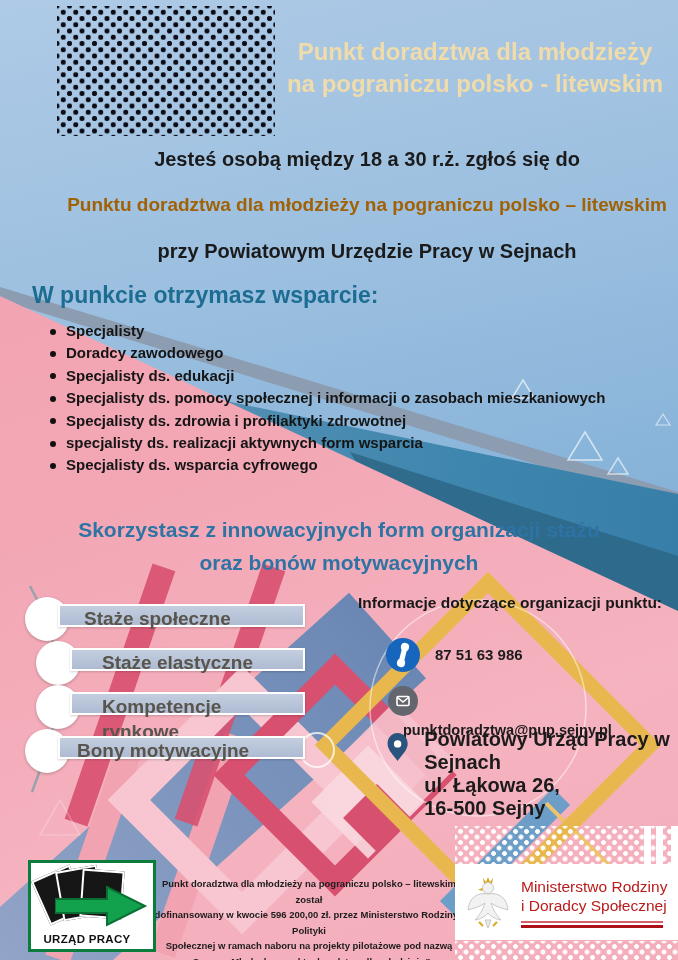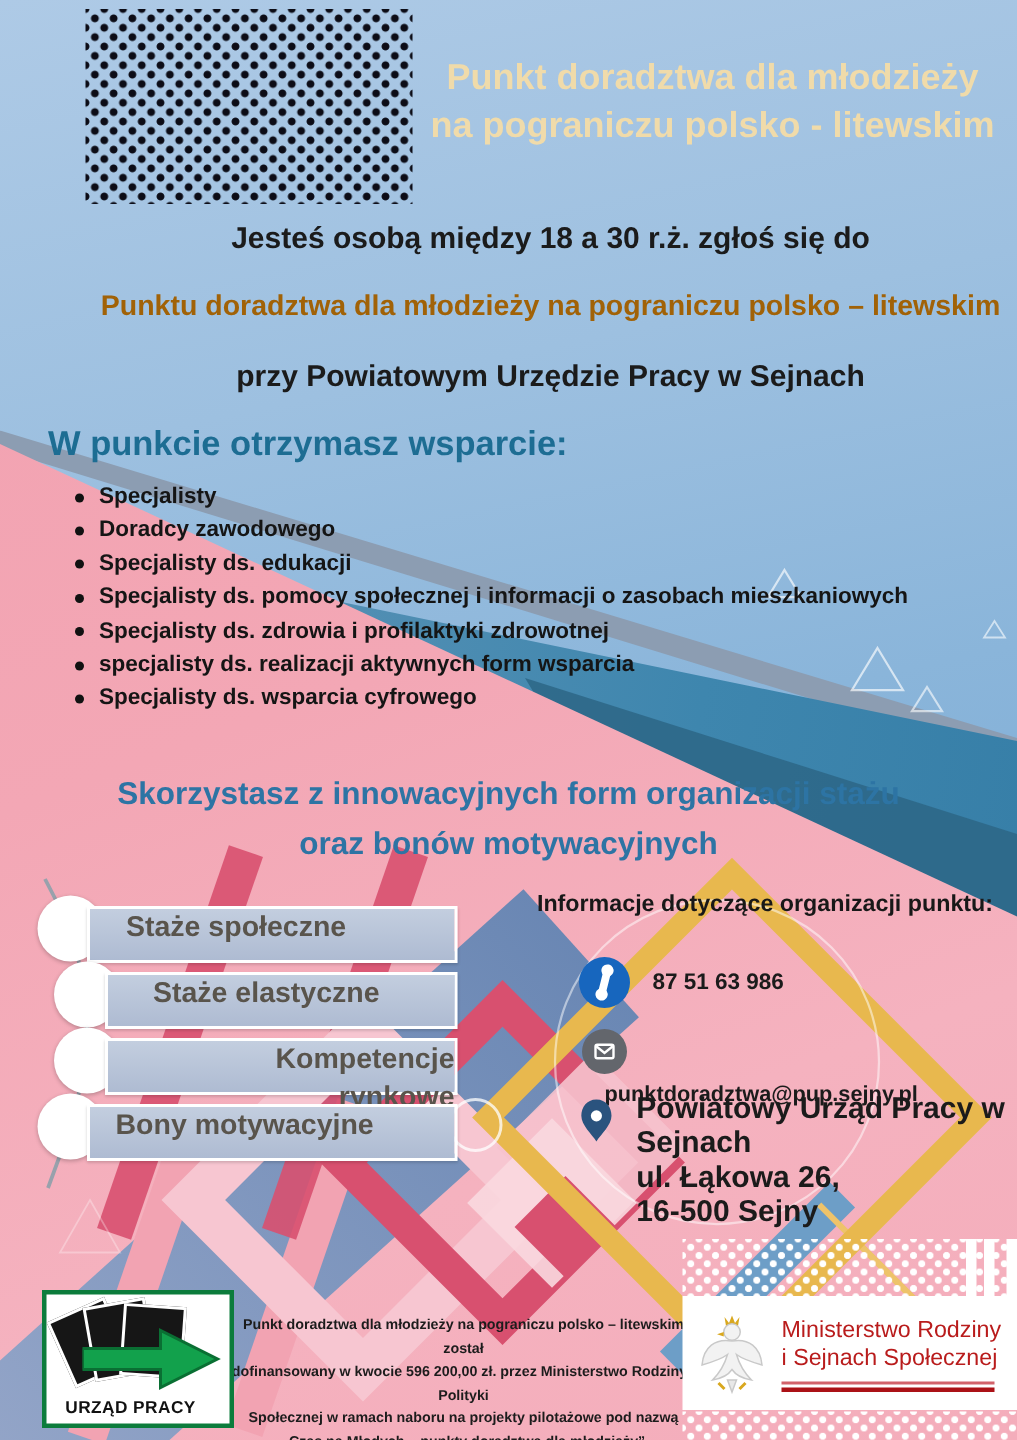--- a/index.html
+++ b/index.html
@@ -45,29 +45,29 @@
   .support-list li::before{content:"";position:absolute;left:4px;top:8.5px;width:6px;height:6px;border-radius:50%;background:#111;}
   .benefit{left:0;width:678px;text-align:center;color:#2d74a4;font-weight:bold;font-size:21px;z-index:6;}
   .benefit-1{top:518px;}
   .benefit-2{top:551px;}
 
   
   .offers{left:0;top:0;width:678px;height:960px;z-index:5;pointer-events:none;}
   .offer-row{position:absolute;inset:0;}
   .offer-circle{position:absolute;width:44px;height:44px;border-radius:50%;background:#fff;
     box-shadow:0 1px 3px rgba(0,0,0,.25);}
-  .offer-bar{position:absolute;height:38px;background:linear-gradient(#c3cedf,#aebbd2);
+  .offer-bar{position:absolute;height:23px;background:linear-gradient(#c3cedf,#aebbd2);
     border:2px solid #fff;box-sizing:border-box;box-shadow:0 1px 2px rgba(0,0,0,.18);
     font-size:19px;font-weight:bold;color:#59544c;line-height:25px;}
   .offer-row:nth-child(1) .offer-circle{left:25px;top:597px;}
   .offer-row:nth-child(1) .offer-bar{left:58px;top:604px;width:247px;padding-left:24px;}
   .offer-row:nth-child(2) .offer-circle{left:36px;top:641px;}
   .offer-row:nth-child(2) .offer-bar{left:70px;top:648px;width:235px;padding-left:30px;}
   .offer-row:nth-child(3) .offer-circle{left:36px;top:685px;}
-  .offer-row:nth-child(3) .offer-bar{left:70px;top:692px;width:235px;padding-left:30px;text-align:right;}
+  .offer-row:nth-child(3) .offer-bar{left:70px;top:692px;width:235px;padding-left:30px;}
   .offer-row:nth-child(4) .offer-circle{left:25px;top:729px;}
   .offer-row:nth-child(4) .offer-bar{left:58px;top:736px;width:247px;padding-left:17px;}
 
   
   .contact-heading{left:350px;top:594px;width:320px;text-align:center;font-size:15.5px;font-weight:bold;color:#181818;z-index:6;}
   .contact-row{display:flex;align-items:flex-start;z-index:6;}
   .contact-row .txt{margin-left:15px;font-size:15px;font-weight:600;color:#1b1b1b;}
   .row-phone{left:386px;top:638px;}
   .row-phone .txt{margin-top:8px;}
   .row-email{left:388px;top:686px;flex-direction:column;}
@@ -252,21 +252,21 @@
     <svg width="50" height="60" viewBox="0 0 50 60">
       <path d="M20,6 L23,10 L25,5 L27,10 L30,6 L29,12 L21,12 Z" fill="#d9a81f"></path>
       <circle cx="25" cy="16" r="5.5" fill="#f2f2f2" stroke="#c9c9c9" stroke-width="1"></circle>
       <path d="M19.5,16 L15,17.5 L19.5,19 Z" fill="#d9a81f"></path>
       <path d="M25,22 C14,20 6,26 5,38 C12,36 18,34 22,31 C20,38 16,44 12,48 C18,47 23,44 25,41 C27,44 32,47 38,48 C34,44 30,38 28,31 C32,34 38,36 45,38 C44,26 36,20 25,22 Z" fill="#f2f2f2" stroke="#c9c9c9" stroke-width="1"></path>
       <path d="M22,48 L25,56 L28,48 Z" fill="#e8e8e8" stroke="#c9c9c9" stroke-width="1"></path>
       <path d="M16,50 L20,54 M34,50 L30,54" stroke="#d9a81f" stroke-width="2"></path>
     </svg>
     <div class="ministry-text">
       <div class="line">Ministerstwo Rodziny</div>
-      <div class="line">i Sejnach Społecznej</div>
+      <div class="line">i Doradcy Społecznej</div>
       <div class="red-rule">
         <div class="r1"></div>
           <div class="r2"></div>
       </div>
     </div>
   </div>
 
 </div>
 
 </body></html>

